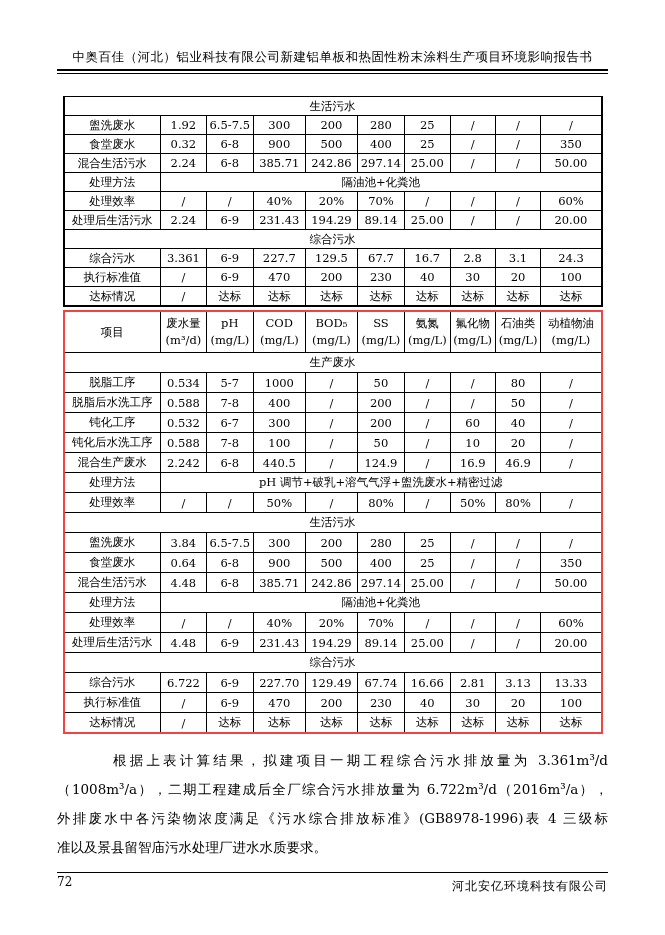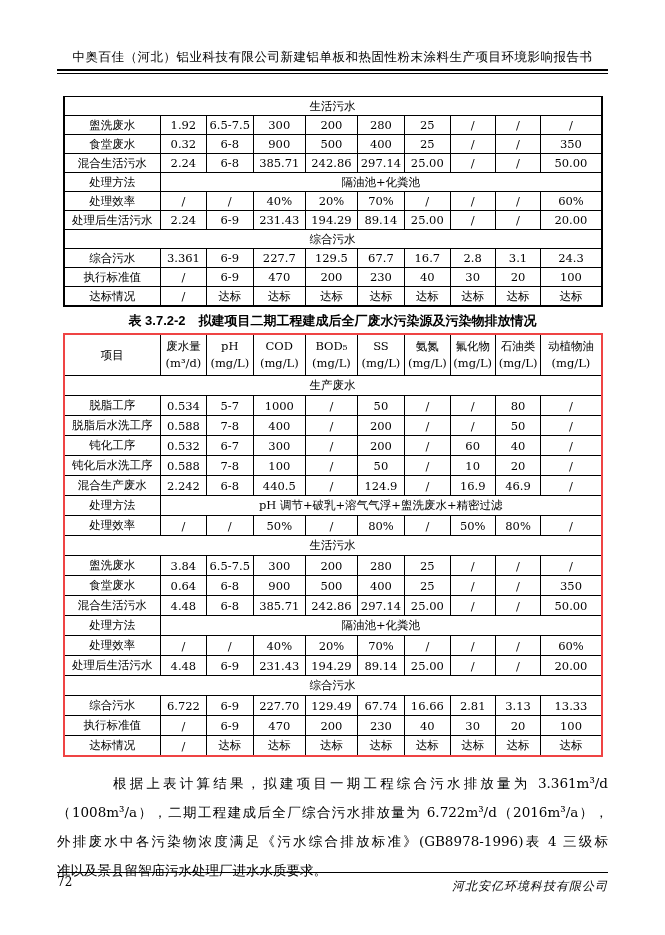--- a/index.html
+++ b/index.html
@@ -38,21 +38,21 @@
   table.t2{margin-top:3px;}
   .para{margin-top:12px;font-size:13.5px;line-height:29px;}
   .pline{text-align:justify;text-align-last:justify;white-space:nowrap;}
   .pline.indent{padding-left:56px;}
   .pline.last{text-align-last:left;}
   .footer{
     position:absolute;left:57px;right:57px;top:872px;
     border-top:1px solid #000;display:flex;justify-content:space-between;
     align-items:flex-start;padding-top:2px;font-size:12px;
   }
-  .footer .company{font-style:italic;padding-top:3px;letter-spacing:1px;text-align:center;}
+  .footer .company{padding-top:3px;letter-spacing:1px;text-align:center;}
 </style>
 </head>
 <body>
 
 <div class="page">
 
   <div class="doc-title">中奥百佳（河北）铝业科技有限公司新建铝单板和热固性粉末涂料生产项目环境影响报告书</div>
   <div class="double-rule"></div>
 
   <table class="t t1">
@@ -171,21 +171,20 @@
           <td>达标</td>
           <td>达标</td>
           <td>达标</td>
           <td>达标</td>
           <td>达标</td>
           <td>达标</td>
         </tr>
       </tbody>
     </table>
 
-  <div class="caption">表 3.7.2-2　拟建项目二期工程建成后全厂废水污染源及污染物排放情况</div>
 
   <table class="t t2">
       <colgroup>
         <col style="width: 93px;">
         <col style="width: 44px;">
         <col style="width: 45px;">
         <col style="width: 50px;">
         <col style="width: 50px;">
         <col style="width: 45px;">
         <col style="width: 44px;">

